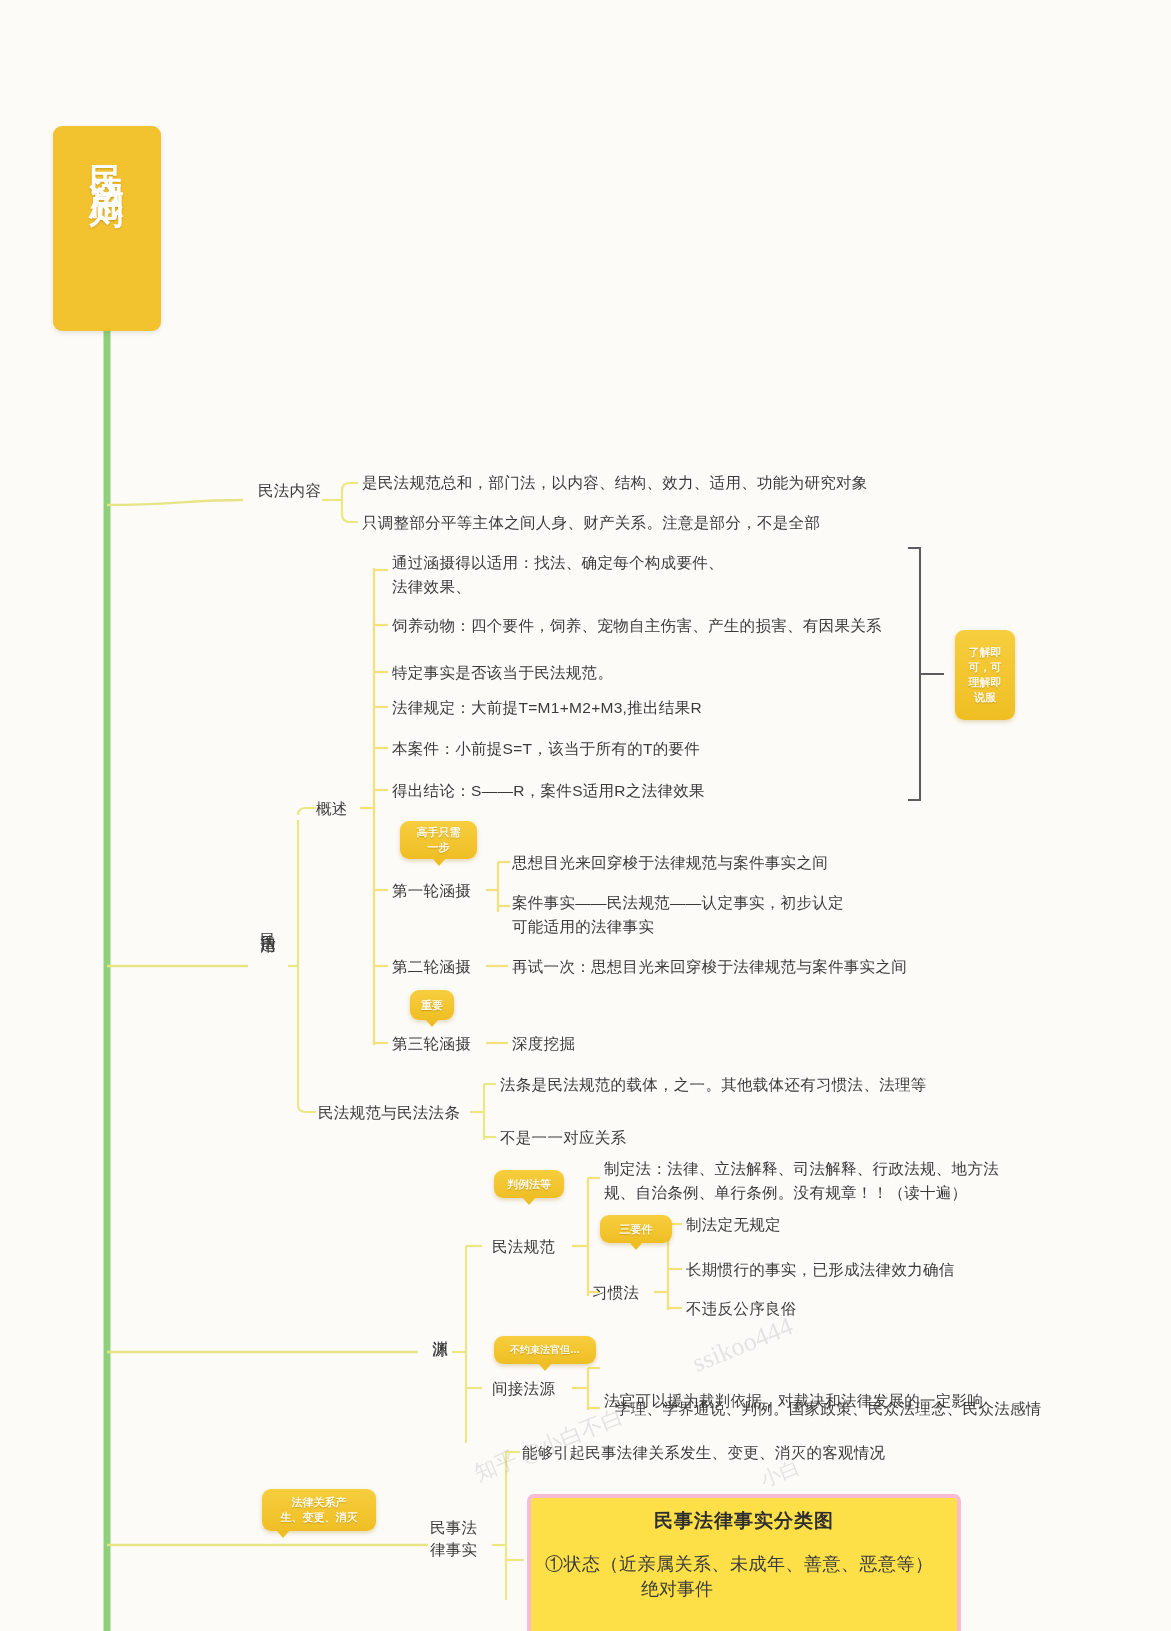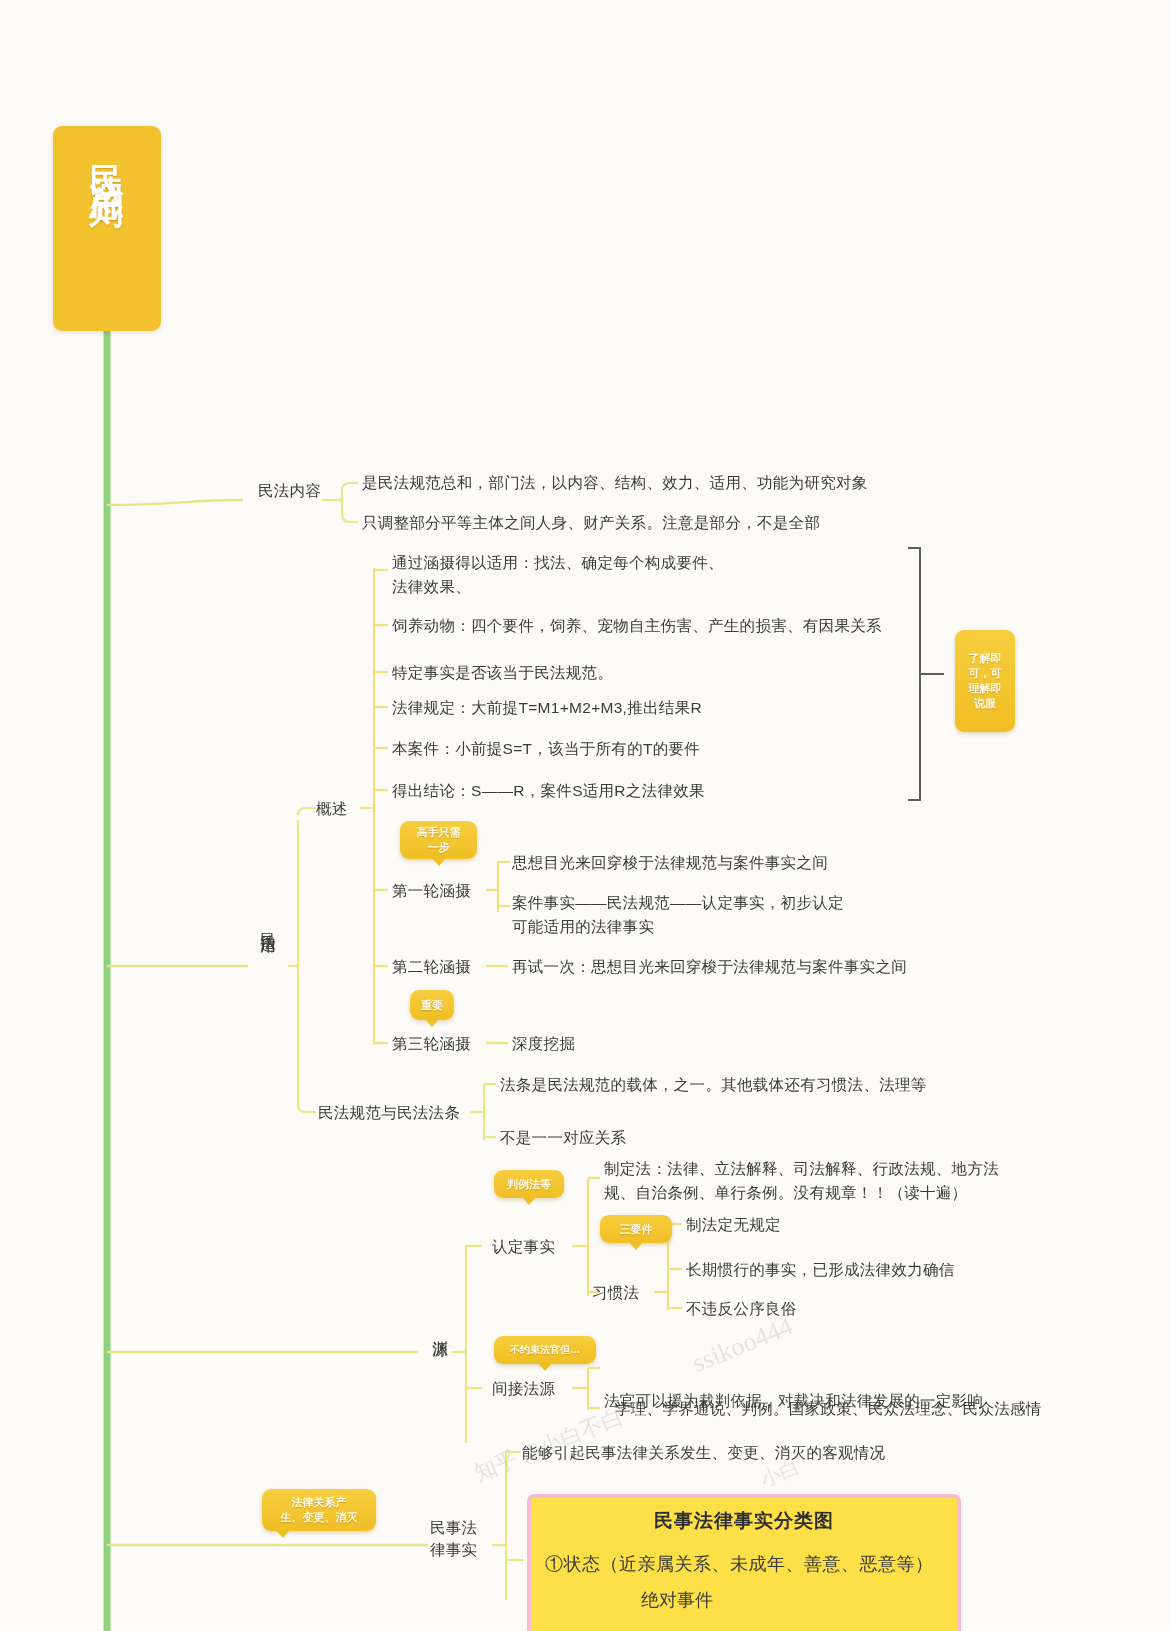--- a/index.html
+++ b/index.html
@@ -105,21 +105,21 @@
     font-family:"Liberation Serif","DejaVu Serif",serif;
     font-size:18px;
     color:#3a3a3a;
     margin-top:18px;
     letter-spacing:.5px;
   }
   .pink-box .pb-sub{
     font-family:Liberation Mono, monospace;
     font-size:18px;
     color:#3a3a3a;
-    margin-top:12px;
+    margin-top:1px;
     padding-left:96px;
   }
 
   
   .watermark{
     position:absolute;
     color:rgba(120,120,120,.18);
     font-size:22px;
     white-space:nowrap;
     pointer-events:none;
@@ -230,21 +230,21 @@
   <div class="node" style="left:316px;top:797px;">概述</div>
 
   <div class="node two-line" style="left:392px;top:551px;">通过涵摄得以适用：找法、确定每个构成要件、
 法律效果、</div>
   <div class="node" style="left:392px;top:614px;">饲养动物：四个要件，饲养、宠物自主伤害、产生的损害、有因果关系</div>
   <div class="node" style="left:392px;top:661px;">特定事实是否该当于民法规范。</div>
   <div class="node" style="left:392px;top:696px;">法律规定：大前提T=M1+M2+M3,推出结果R</div>
   <div class="node" style="left:392px;top:737px;">本案件：小前提S=T，该当于所有的T的要件</div>
   <div class="node" style="left:392px;top:779px;">得出结论：S——R，案件S适用R之法律效果</div>
 
-  <div class="badge no-tail" style="left:955px;top:630px;width:60px;height:102px;">了解即
+  <div class="badge no-tail" style="left:955px;top:630px;width:60px;height:90px;">了解即
 可，可
 理解即
 说服</div>
 
   <div class="badge" style="left:400px;top:821px;width:77px;height:38px;">高手只需
 一步</div>
   <div class="node" style="left:392px;top:879px;">第一轮涵摄</div>
   <div class="node" style="left:512px;top:851px;">思想目光来回穿梭于法律规范与案件事实之间</div>
   <div class="node two-line" style="left:512px;top:891px;">案件事实——民法规范——认定事实，初步认定
 可能适用的法律事实</div>
@@ -256,21 +256,21 @@
   <div class="node" style="left:392px;top:1032px;">第三轮涵摄</div>
   <div class="node" style="left:512px;top:1032px;">深度挖掘</div>
 
   <div class="node" style="left:318px;top:1101px;">民法规范与民法法条</div>
   <div class="node" style="left:500px;top:1073px;">法条是民法规范的载体，之一。其他载体还有习惯法、法理等</div>
   <div class="node" style="left:500px;top:1126px;">不是一一对应关系</div>
 
   <div class="node vert" style="left:428px;top:1328px;">渊源</div>
 
   <div class="badge" style="left:494px;top:1170px;width:70px;height:28px;">判例法等</div>
-  <div class="node" style="left:492px;top:1235px;">认定事实</div>
+  <div class="node" style="left:492px;top:1235px;">民法规范</div>
   <div class="node two-line" style="left:604px;top:1157px;">制定法：法律、立法解释、司法解释、行政法规、地方法
 规、自治条例、单行条例。没有规章！！（读十遍）</div>
 
   <div class="badge" style="left:600px;top:1215px;width:72px;height:28px;">三要件</div>
   <div class="node" style="left:592px;top:1281px;">习惯法</div>
   <div class="node" style="left:686px;top:1213px;">制法定无规定</div>
   <div class="node" style="left:686px;top:1258px;">长期惯行的事实，已形成法律效力确信</div>
   <div class="node" style="left:686px;top:1297px;">不违反公序良俗</div>
 
   <div class="badge" style="left:494px;top:1336px;width:102px;height:28px;font-size:10px;">不约束法官但…</div>

